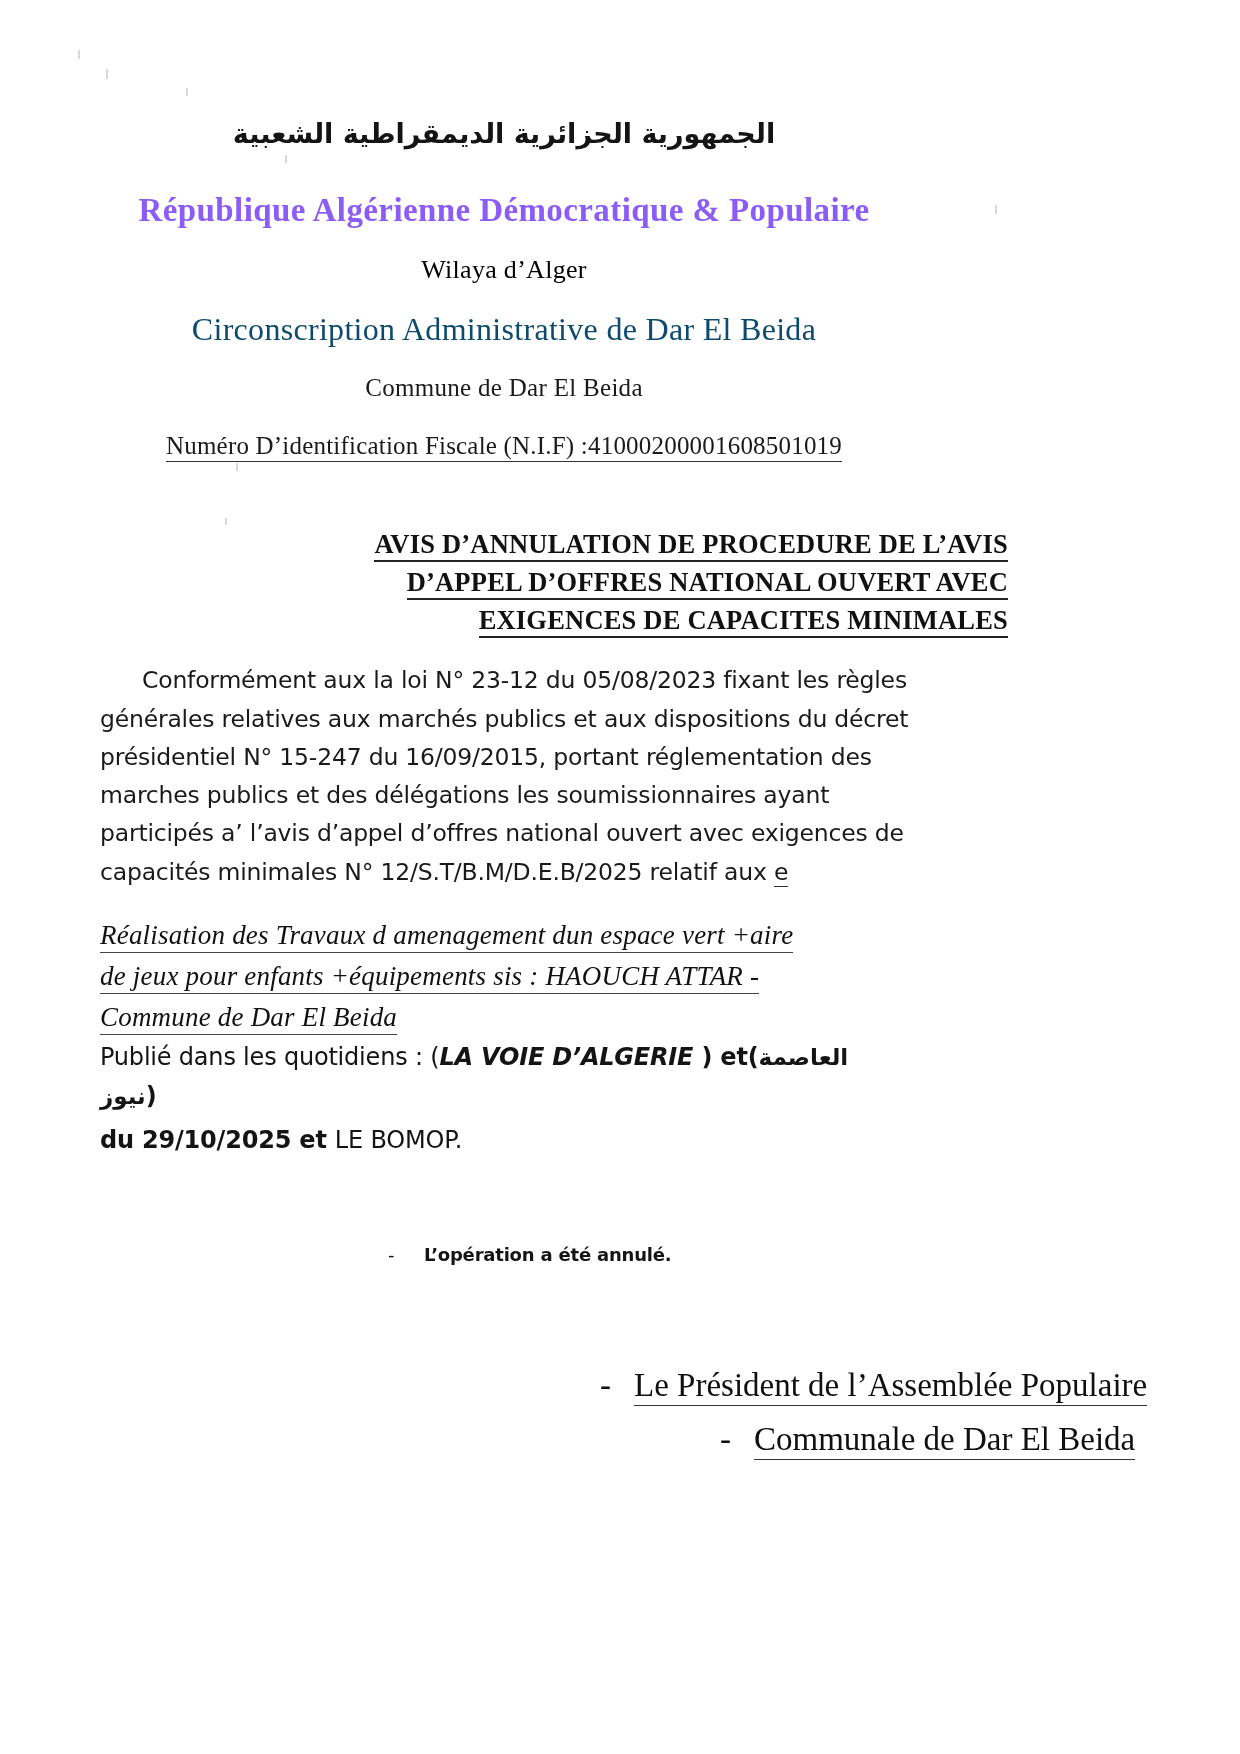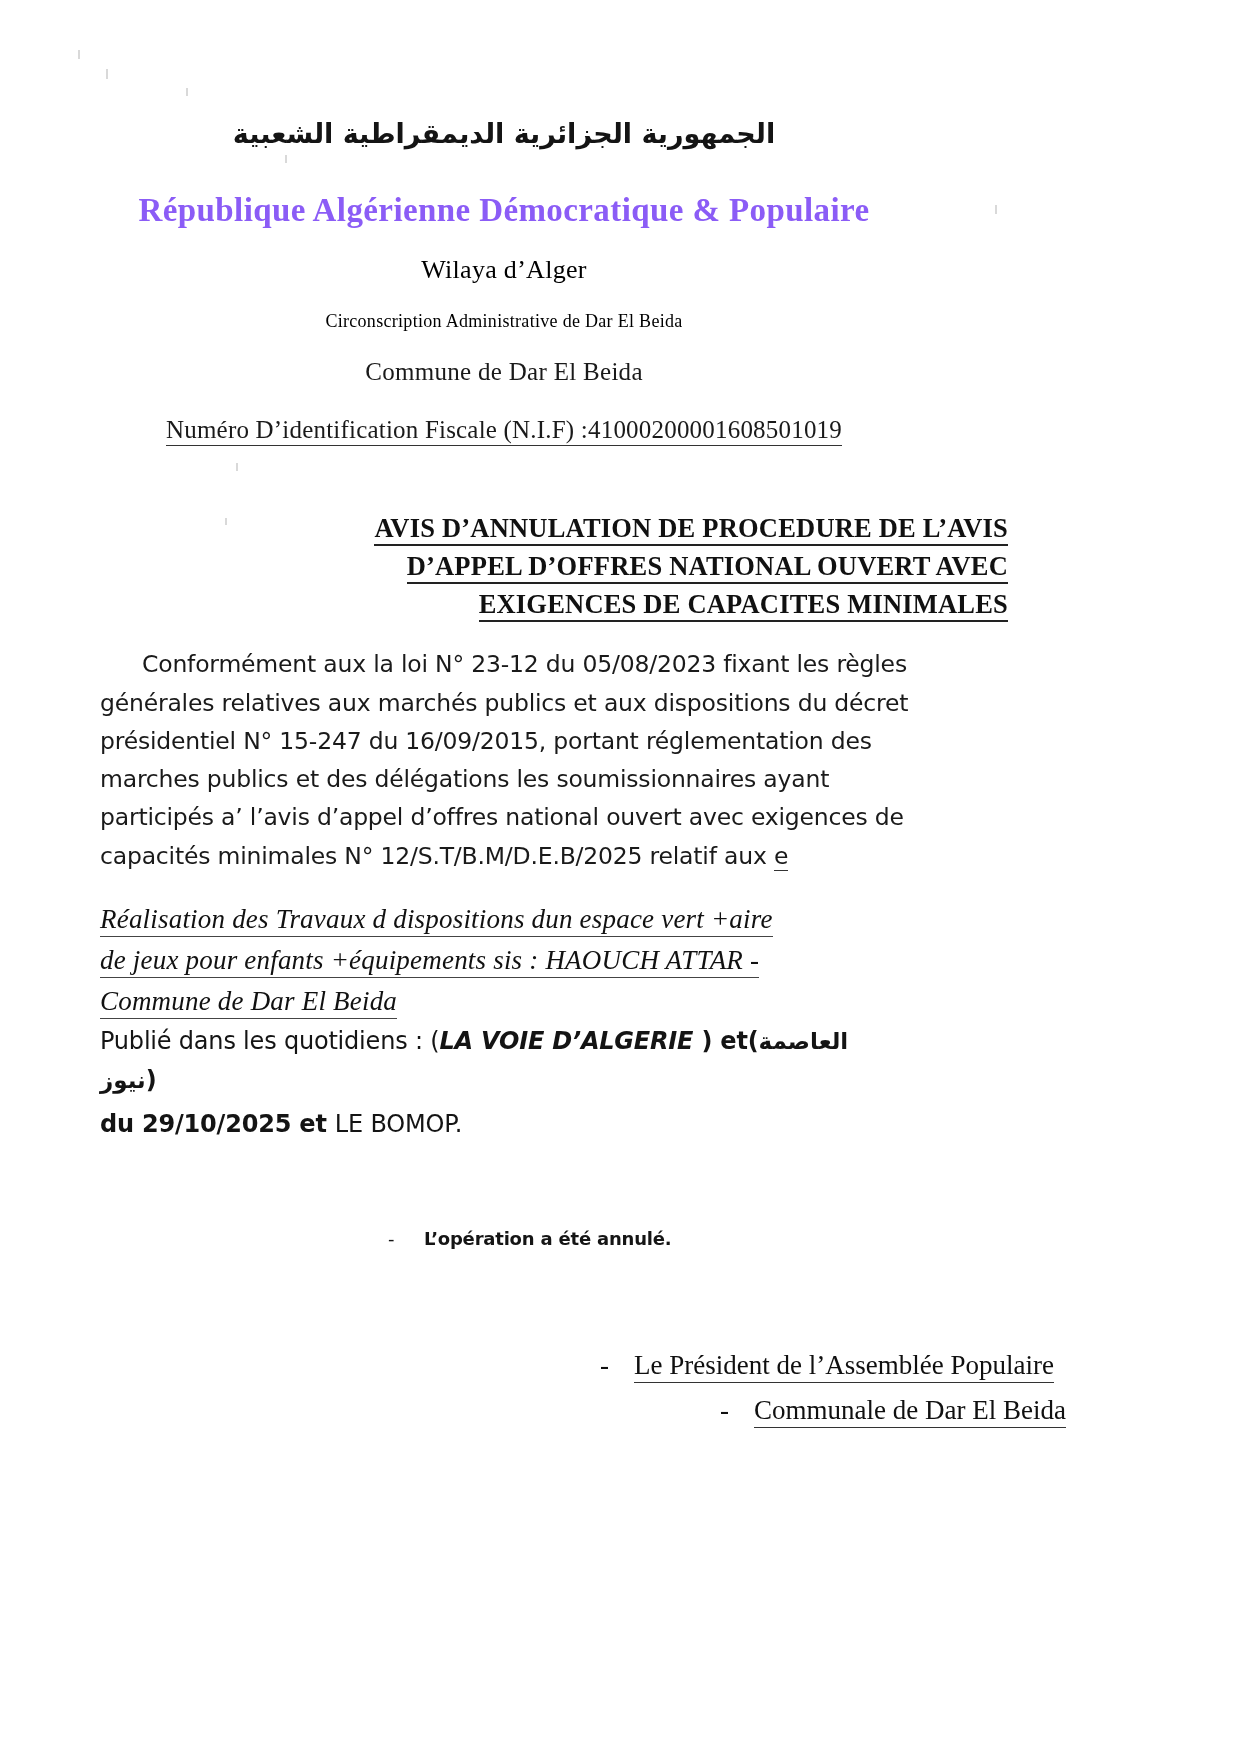--- a/index.html
+++ b/index.html
@@ -53,23 +53,23 @@
     letter-spacing: .4px;
     color: #8b5cf6;
   }
   .wilaya {
     font-size: 26px;
     margin-top: 26px;
     color: #000000;
     letter-spacing: .3px;
   }
   .circonscription {
-    font-size: 18px;
+    font-size: 32px;
     margin-top: 26px;
-    color: #000000;
+    color: #0c4a6e;
     letter-spacing: .3px;
   }
   .commune-head {
     font-size: 25px;
     margin-top: 26px;
     color: #1a1a1a;
     letter-spacing: .3px;
   }
   .nif {
     font-size: 25px;
@@ -177,21 +177,21 @@
     width: 36px;
     font-weight: 400;
   }
 
   
   .sign {
     margin-top: 96px;
     text-align: left;
     padding-left: 0;
     font-family: "Liberation Serif", serif;
-    font-size: 27px;
+    font-size: 33px;
     color: #101010;
     line-height: 1.5;
   }
   .sign .srow {
     display: block;
     white-space: nowrap;
   }
   .sign .srow1 { padding-left: 500px; }
   .sign .srow2 { padding-left: 620px; margin-top: 4px; }
   .sign .dash {
@@ -242,21 +242,21 @@
     <span class="tl"><span>AVIS D’ANNULATION DE PROCEDURE DE L’AVIS</span></span>
     <span class="tl"><span>D’APPEL D’OFFRES NATIONAL OUVERT AVEC</span></span>
     <span class="tl"><span>EXIGENCES DE CAPACITES MINIMALES</span></span>
   </div>
 
   <div class="body-wrap">
 
     <p class="para"><span class="indent"></span><span>Conformément aux la loi N° 23-12 du 05/08/2023 fixant les règles générales relatives aux marchés publics et aux dispositions du décret présidentiel N° 15-247 du 16/09/2015, portant réglementation des marches publics et des délégations les soumissionnaires ayant participés a’ l’avis d’appel d’offres national ouvert avec exigences de capacités minimales N° 12/S.T/B.M/D.E.B/2025 relatif aux </span><span class="ul">e</span></p>
 
     <div class="project">
-      <span class="pl"><span>Réalisation des Travaux d dispositions dun espace vert +aire</span></span>
+      <span class="pl"><span>Réalisation des Travaux d amenagement dun espace vert +aire</span></span>
       <span class="pl"><span>de jeux pour enfants +équipements  sis : HAOUCH ATTAR  -</span></span>
       <span class="pl"><span>Commune de Dar El Beida</span></span>
     </div>
 
     <div class="published">
       <span>Publié dans les quotidiens : (</span><span class="news-it">LA VOIE D’ALGERIE</span><span class="bold"> ) et(</span><span class="ar bold">العاصمة نيوز</span><span class="bold">)</span>
       <span class="line2"><span>du </span><span>29/10/2025</span><span> et </span><span class="reg">LE BOMOP.</span></span>
     </div>
 
     <div class="cancel-row">

